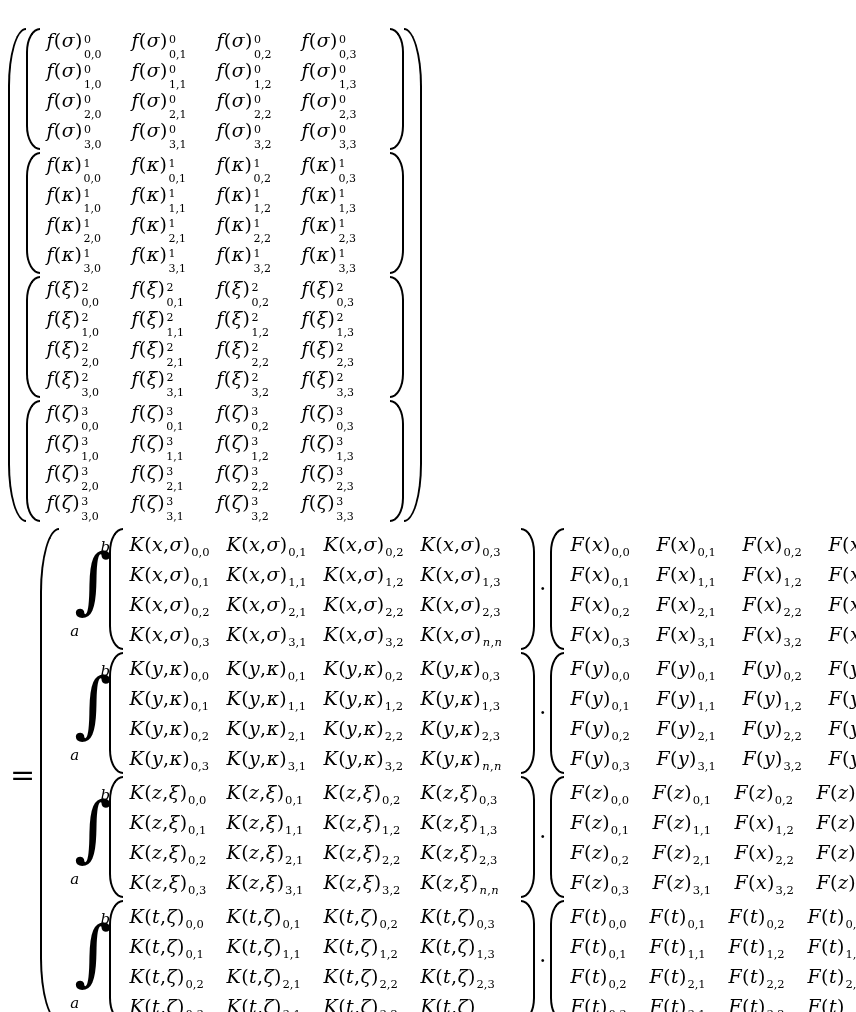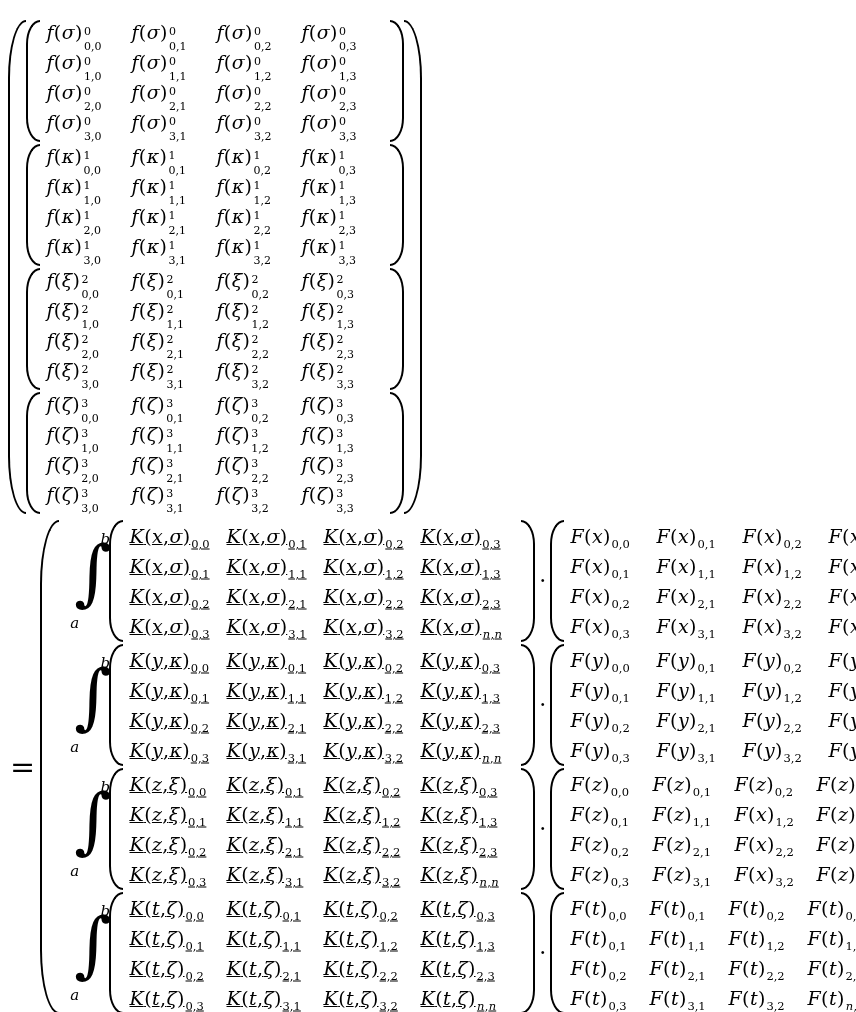--- a/index.html
+++ b/index.html
@@ -1,38 +1,38 @@
 <!DOCTYPE html>
 <html><head>
 <meta charset="utf-8">
 <style>
   html,body{margin:0;padding:0;}
   .page{width:856px;height:1012px;overflow:hidden;background:#ffffff;color:#000;
         font-family:"DejaVu Serif","Liberation Serif",serif;position:relative;}
-  .top-block{display:flex;align-items:stretch;margin:20px 0 0 8px;width:414px;}
+  .top-block{display:flex;align-items:stretch;margin:28px 0 0 8px;width:414px;}
   .rhs-line{display:flex;align-items:center;margin:6px 0 0 8px;}
   .vcol{display:flex;flex-direction:column;gap:2px;}
   .rows{gap:2px;}
   .row{display:flex;align-items:center;margin-left:8px;}
   .matrix{display:inline-flex;align-items:stretch;}
   .paren{flex:none;}
   .pl{border-left:2.2px solid #000;border-top:2.2px solid #000;border-bottom:2.2px solid #000;
       border-top-left-radius:100% 24px;border-bottom-left-radius:100% 24px;}
   .pr{border-right:2.2px solid #000;border-top:2.2px solid #000;border-bottom:2.2px solid #000;
       border-top-right-radius:100% 24px;border-bottom-right-radius:100% 24px;}
   .inner{width:12px;}
   .outer{width:16px;border-width:2.4px;}
   .pl.outer{border-top-left-radius:100% 58px;border-bottom-left-radius:100% 58px;}
   .pr.outer{border-top-right-radius:100% 58px;border-bottom-right-radius:100% 58px;}
   .giant{width:17px;border-width:2.4px;align-self:stretch;}
   .pl.giant{border-top-left-radius:100% 64px;border-bottom-left-radius:100% 64px;}
   .grid{display:grid;grid-auto-rows:30px;align-items:center;justify-items:start;
         padding:1px 4px 1px 6px;}
   .lgrid{grid-template-columns:repeat(4,85px);}
-  .kgrid{grid-template-columns:repeat(4,97px);text-decoration:underline;}
+  .kgrid{grid-template-columns:repeat(4,97px);}
   .cell{display:inline-flex;align-items:baseline;font-size:19px;white-space:nowrap;line-height:1;}
   .cell i{margin:0 0.4px;}
   .scr{display:inline-flex;flex-direction:column;align-items:flex-start;
        font-size:11px;line-height:1;gap:3.5px;margin-left:1.5px;
        align-self:center;transform:translateY(3px);}
   .subonly{font-size:11.5px;margin-left:1px;align-self:baseline;transform:translateY(4.5px);}
   .equals{font-size:30px;margin:0 5px 0 2px;line-height:1;}
   .dot{font-size:22px;margin:0 4px;line-height:1;}
   .intwrap{position:relative;width:40px;height:106px;flex:none;margin-right:2px;}
   .intsym{position:absolute;left:7px;top:8px;font-size:72px;line-height:1;}

